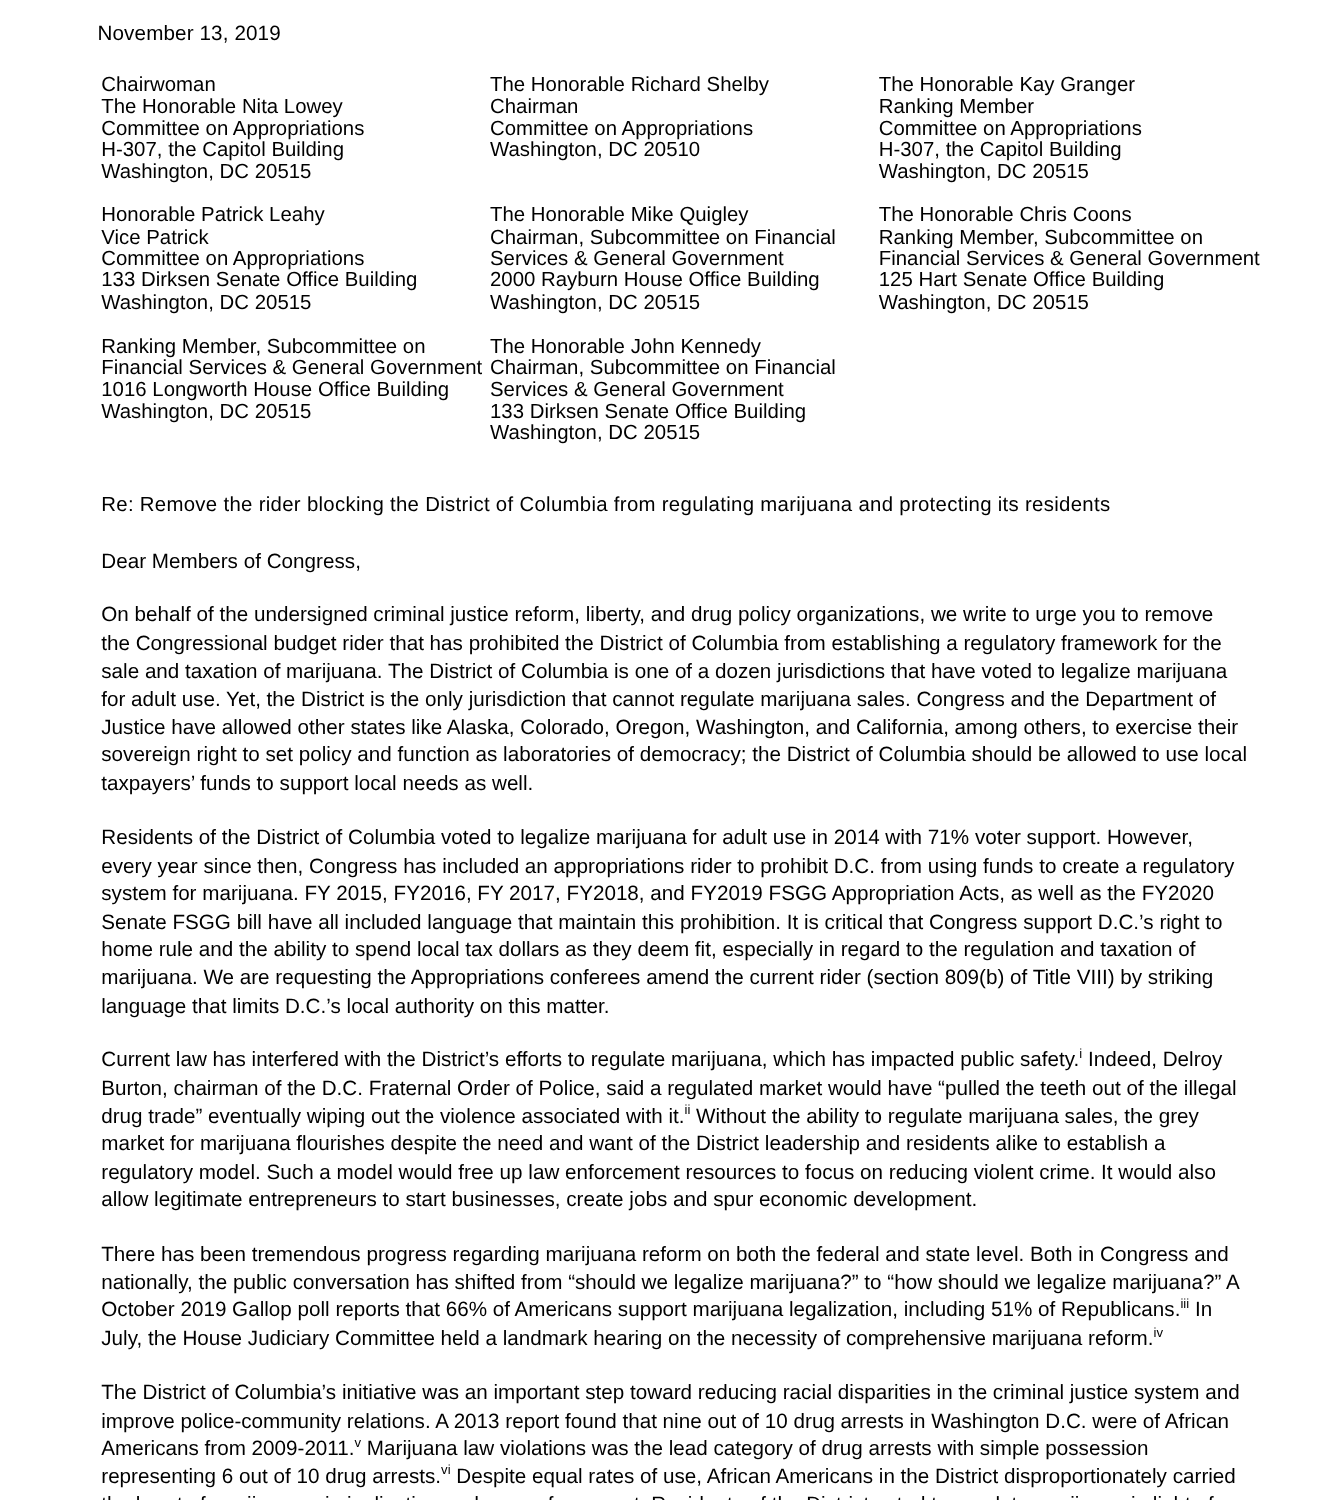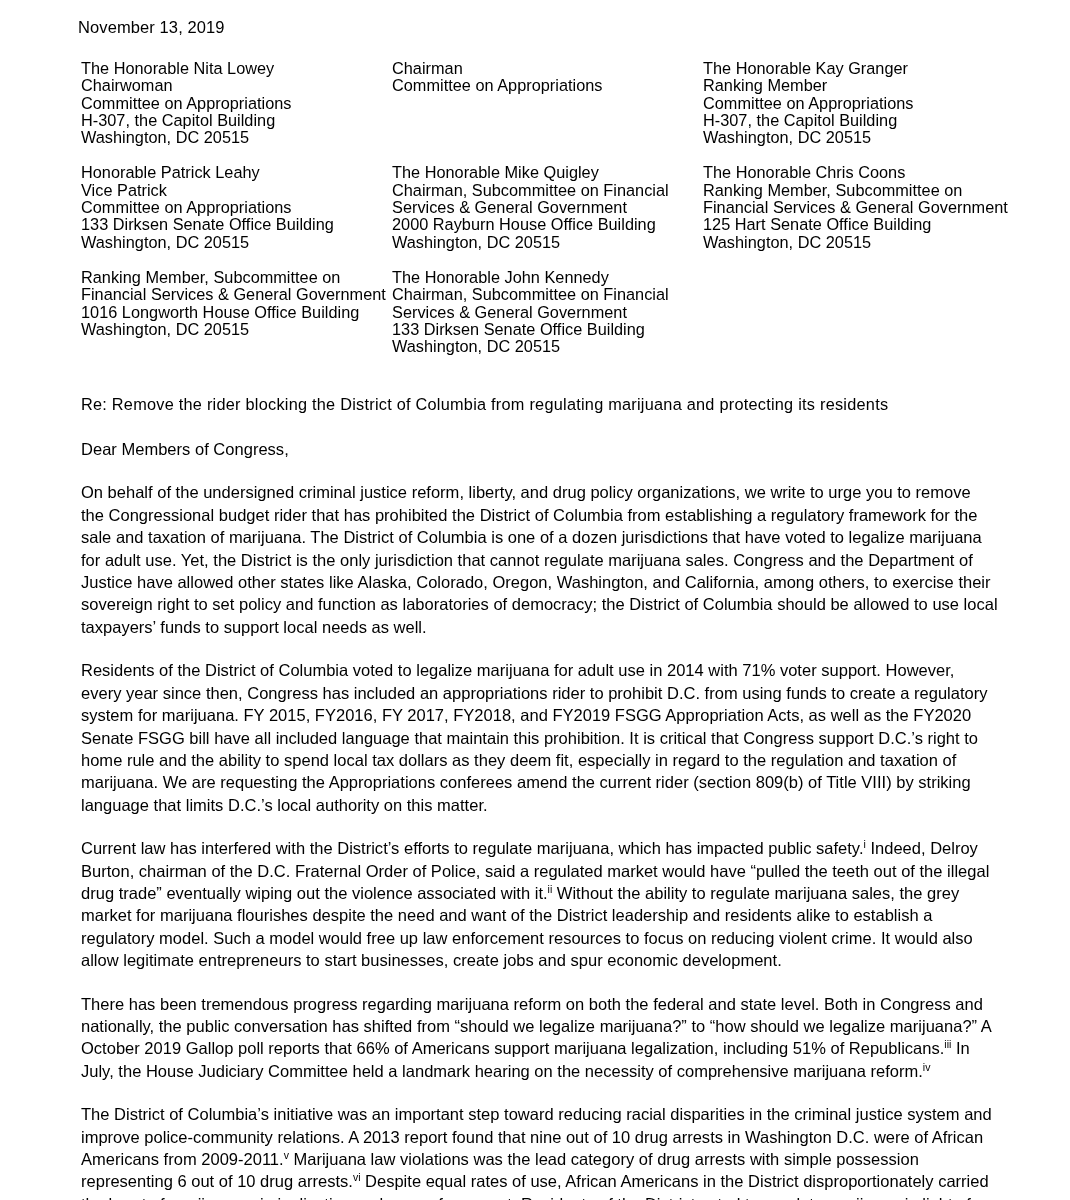--- a/index.html
+++ b/index.html
@@ -75,22 +75,22 @@
   }
 </style>
 </head>
 <body>
 
 <div class="page">
 
   <div class="date-line">November 13, 2019</div>
 
   <div class="address-block">
-    <div class="addr" id="r0"><span class="addr-line">The Honorable Nita Lowey</span><span class="addr-line">Chairwoman</span><span class="addr-line">Committee on Appropriations</span><span class="addr-line">H-307, the Capitol Building</span><span class="addr-line">Washington, DC 20515</span></div>
-    <div class="addr" id="r1"><span class="addr-line">Chairman</span><span class="addr-line">Committee on Appropriations</span></div>
+    <div class="addr" id="r0"><span class="addr-line">Chairwoman</span><span class="addr-line">The Honorable Nita Lowey</span><span class="addr-line">Committee on Appropriations</span><span class="addr-line">H-307, the Capitol Building</span><span class="addr-line">Washington, DC 20515</span></div>
+    <div class="addr" id="r1"><span class="addr-line">The Honorable Richard Shelby</span><span class="addr-line">Chairman</span><span class="addr-line">Committee on Appropriations</span><span class="addr-line">Washington, DC 20510</span></div>
     <div class="addr" id="r2"><span class="addr-line">The Honorable Kay Granger</span><span class="addr-line">Ranking Member</span><span class="addr-line">Committee on Appropriations</span><span class="addr-line">H-307, the Capitol Building</span><span class="addr-line">Washington, DC 20515</span></div>
     <div class="addr" id="r3"><span class="addr-line">Honorable Patrick Leahy</span><span class="addr-line">Vice Patrick</span><span class="addr-line">Committee on Appropriations</span><span class="addr-line">133 Dirksen Senate Office Building</span><span class="addr-line">Washington, DC 20515</span></div>
     <div class="addr" id="r4"><span class="addr-line">The Honorable Mike Quigley</span><span class="addr-line">Chairman, Subcommittee on Financial</span><span class="addr-line">Services &amp; General Government</span><span class="addr-line">2000 Rayburn House Office Building</span><span class="addr-line">Washington, DC 20515</span></div>
     <div class="addr" id="r5"><span class="addr-line">The Honorable Chris Coons</span><span class="addr-line">Ranking Member, Subcommittee on</span><span class="addr-line">Financial Services &amp; General Government</span><span class="addr-line">125 Hart Senate Office Building</span><span class="addr-line">Washington, DC 20515</span></div>
     <div class="addr" id="r6"><span class="addr-line">Ranking Member, Subcommittee on</span><span class="addr-line">Financial Services &amp; General Government</span><span class="addr-line">1016 Longworth House Office Building</span><span class="addr-line">Washington, DC 20515</span></div>
     <div class="addr" id="r7"><span class="addr-line">The Honorable John Kennedy</span><span class="addr-line">Chairman, Subcommittee on Financial</span><span class="addr-line">Services &amp; General Government</span><span class="addr-line">133 Dirksen Senate Office Building</span><span class="addr-line">Washington, DC 20515</span></div>
     <div class="addr" id="r8"></div>
   </div>
 
 

